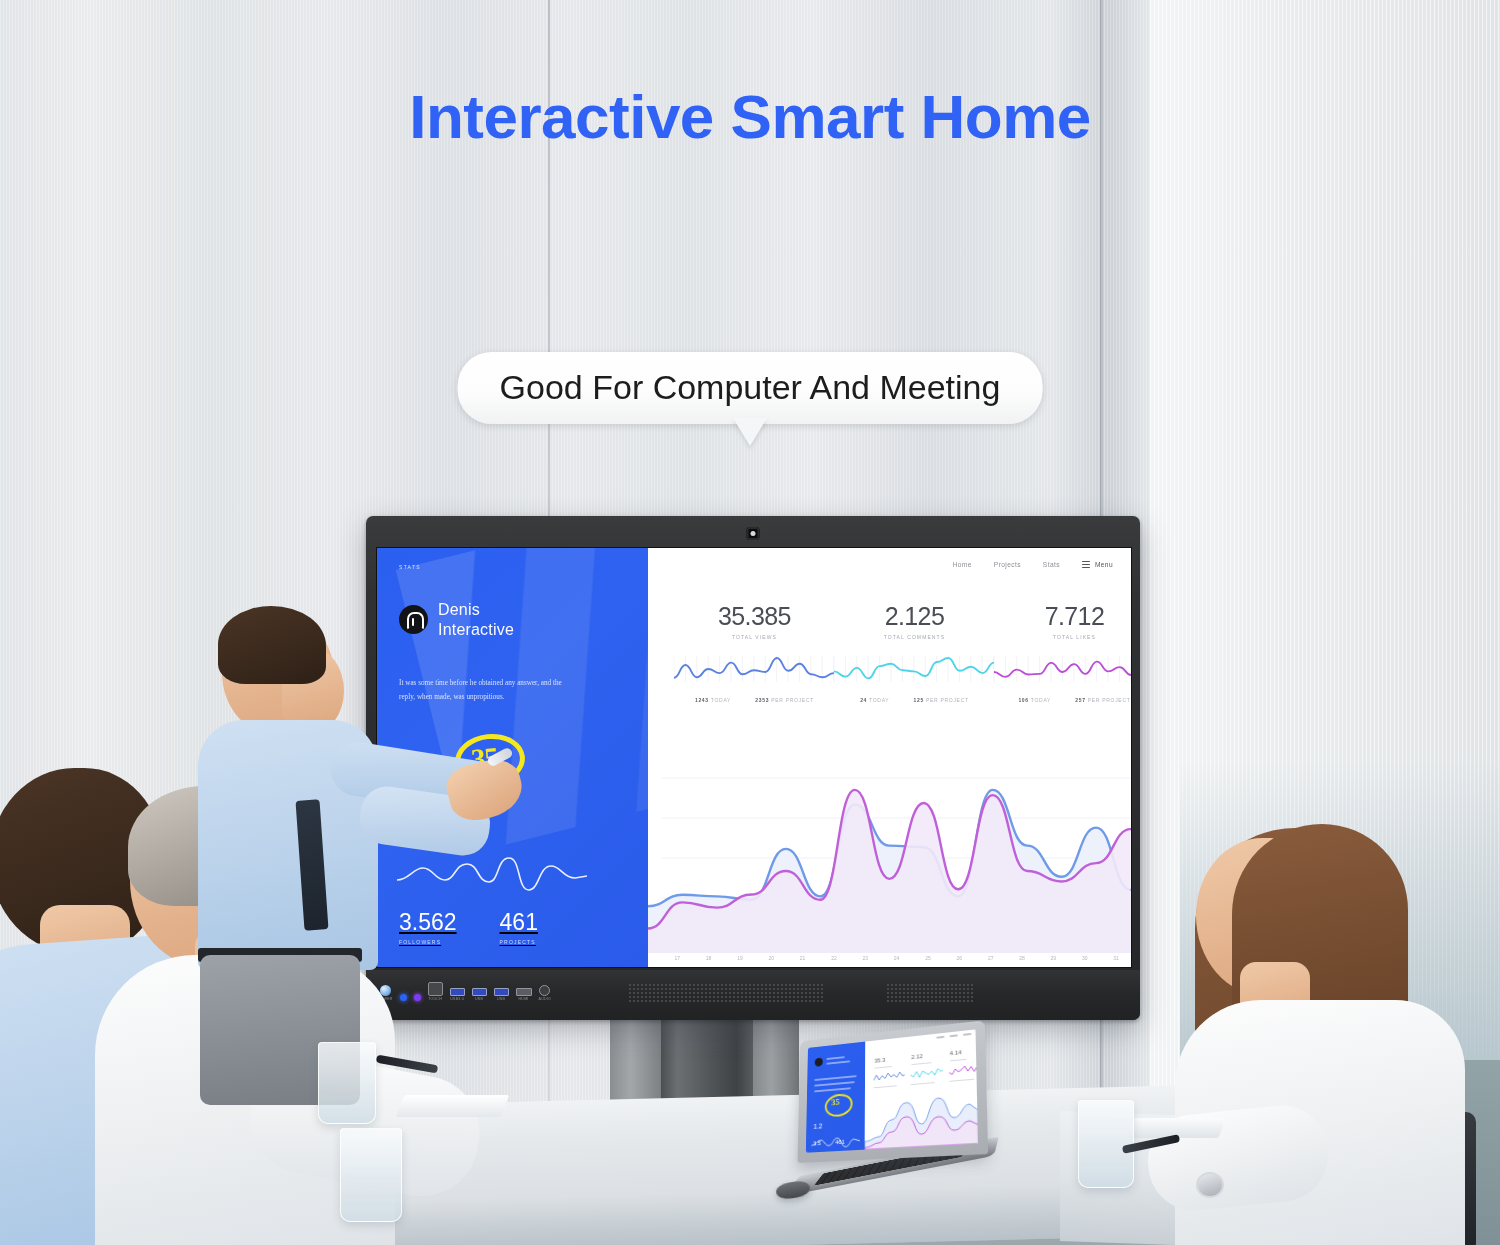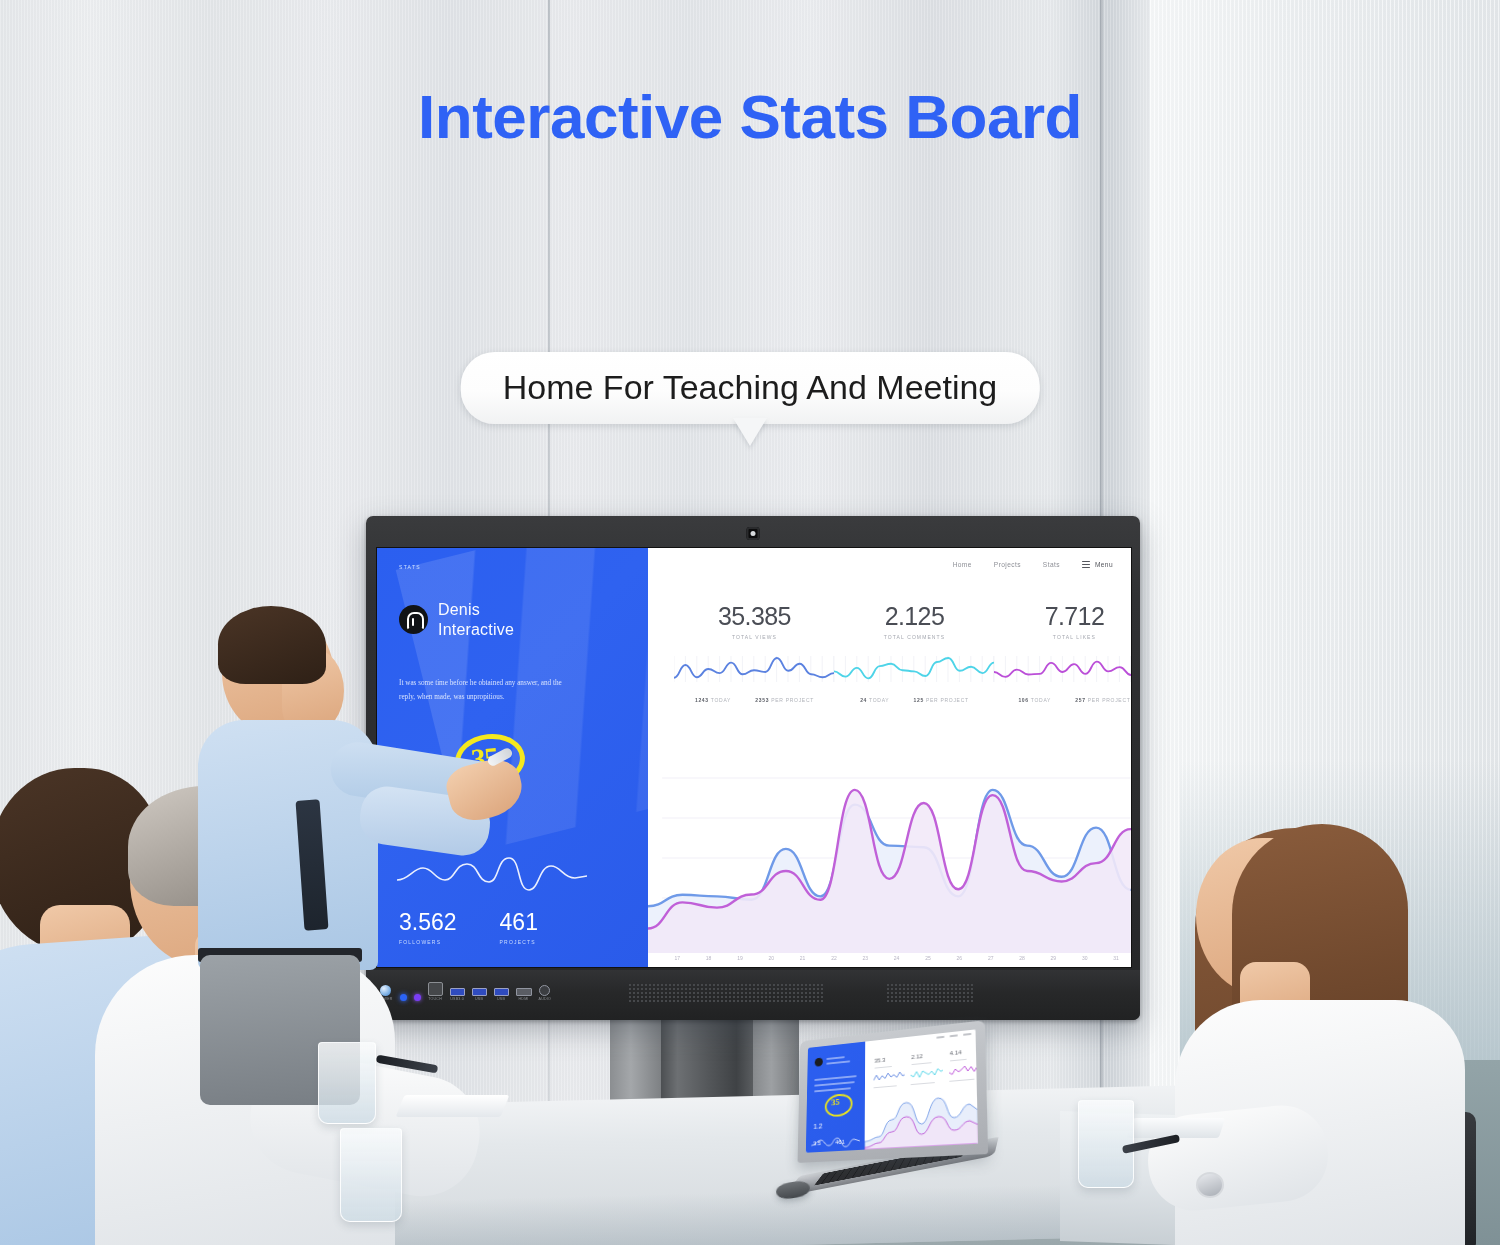--- a/index.html
+++ b/index.html
@@ -152,21 +152,21 @@
   }
   .avatar:before{content:"";position:absolute;left:13px;top:13px;width:2.4px;height:8px;background:#fff;border-radius:1px;}
   .dl-name{color:#fff;font-size:16px;line-height:1.22;font-weight:300;letter-spacing:.2px;opacity:.97;}
   .dl-quote{position:absolute;left:22px;top:128px;width:165px;color:#e4ecff;font-size:7.2px;line-height:2.0;font-family:"Liberation Serif",serif;opacity:.92;}
   .mark{position:absolute;left:78px;top:186px;width:70px;height:52px;}
   .mark-ellipse{position:absolute;inset:0;border:5px solid #f5e81f;border-radius:50%;transform:rotate(-6deg);}
   .mark-num{position:absolute;left:16px;top:8px;font-size:29px;color:#f5e81f;font-weight:bold;font-family:"Liberation Serif",serif;transform:rotate(-5deg);letter-spacing:-1px;}
   .dl-big{position:absolute;left:22px;top:255px;color:#fff;font-size:24px;font-weight:300;}
   .dl-big .lbl{display:block;font-size:5px;letter-spacing:1.2px;color:#cbdcff;margin-top:2px;}
   .dl-wave{position:absolute;left:20px;top:302px;width:190px;height:44px;}
-  .dl-bottom{position:absolute;left:22px;bottom:22px;display:flex;gap:43px;}
+  .dl-bottom{position:absolute;left:22px;bottom:22px;display:flex;gap:43px;text-decoration:underline;}
   .dl-bottom .v{color:#fff;font-size:23px;font-weight:300;line-height:1;}
   .dl-bottom .lbl{display:block;font-size:5px;letter-spacing:1.2px;color:#cbdcff;margin-top:5px;}
 
   .dash-right{position:relative;flex:1;background:#fff;}
   .nav{position:absolute;right:18px;top:13px;display:flex;align-items:center;gap:22px;font-size:6.6px;color:#8d8f96;letter-spacing:.4px;}
   .nav .menu{display:flex;align-items:center;gap:5px;color:#55575e;}
   .ham{display:inline-block;width:8px;height:7px;position:relative;}
   .ham i{position:absolute;left:0;width:8px;height:1.2px;background:#55575e;border-radius:1px;}
   .ham i:nth-child(1){top:0}.ham i:nth-child(2){top:2.9px}.ham i:nth-child(3){top:5.8px}
 
@@ -301,25 +301,25 @@
 
   <div class="wall"></div>
   <div class="seam s1"></div>
   <div class="wall-right"></div>
   <div class="seam s2"></div>
   <div class="wall-shadow-right"></div>
   <div class="floor"></div>
   <div class="floor-right"></div>
 
   <div class="headline">
-    <span id="hl" style="color: rgb(47, 98, 245);">Interactive Stats Board</span>
+    <span id="hl" style="color: rgb(47, 98, 245);">Interactive Smart Home</span>
   </div>
 
   <div class="bubble">
-    <span>Home For Teaching And Meeting</span>
+    <span>Good For Computer And Meeting</span>
   </div>
   <div class="bubble-tail"></div>
 
   <div class="stand-col2"></div>
   <div class="stand-col"></div>
   <div class="stand-col3"></div>
 
   <div class="table">
     <div class="table-gloss"></div>
   </div>

